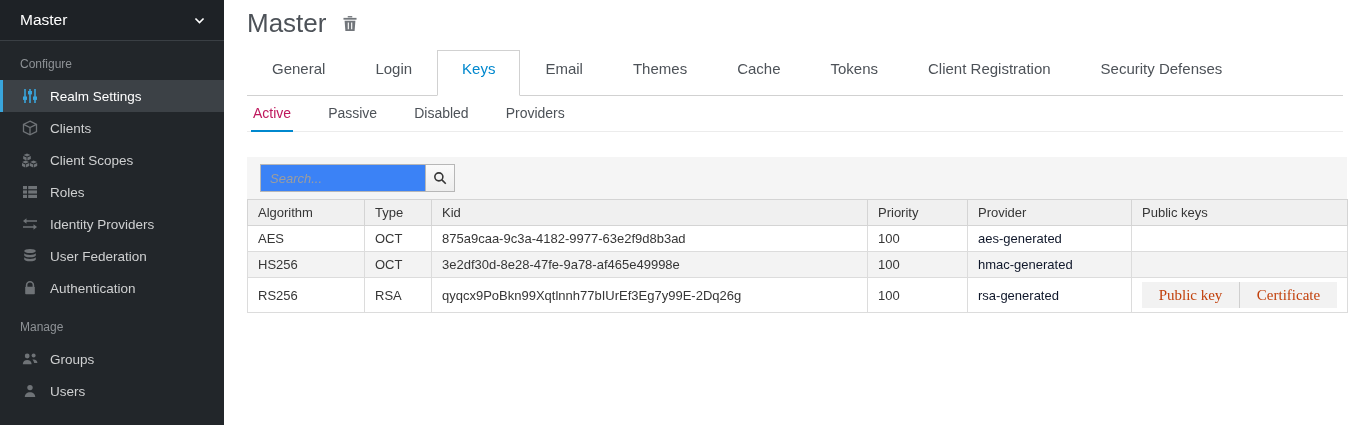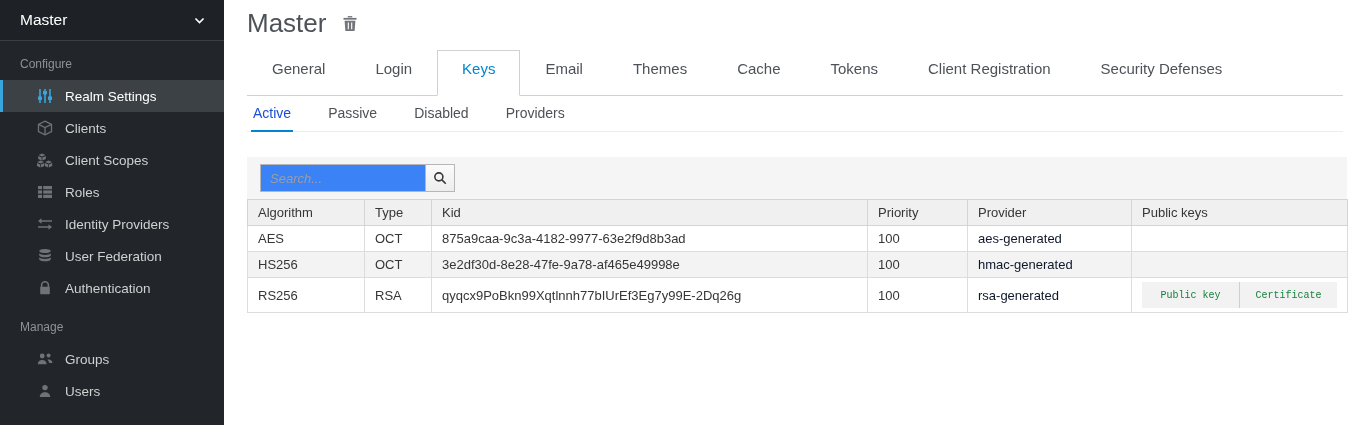--- a/index.html
+++ b/index.html
@@ -10,21 +10,21 @@
   
   .sidebar { position:absolute; left:0; top:0; bottom:0; width:224px;
     background:#22262a; z-index:5; }
   .realm-header { height:41px; background:#1e2226;
     border-bottom:1px solid #3a3f44; display:flex; align-items:center;
     justify-content:space-between; padding:0 18px 0 20px; cursor:pointer; }
   .realm-header .realm-name { color:#ffffff; font-size:15.5px; }
   .realm-header .chev { color:#ffffff; width:13px; height:13px; display:flex; }
   .section-label { color:#8e9296; font-size:12px; padding:16px 20px 9px; }
   .nav-item { display:flex; align-items:center; height:32px;
-    padding-left:33px; color:#cfd0d1; font-size:13.5px;
+    padding-left:18px; color:#cfd0d1; font-size:13.5px;
     border-left:3px solid transparent; cursor:pointer; }
   .nav-item .nav-ico { width:17px; height:16px; margin-right:12px;
     color:#6f7377; display:flex; align-items:center; justify-content:center;
     flex:0 0 auto; }
   .nav-item.active { background:#3c4146; border-left-color:#39a5dc; color:#ffffff; }
   .nav-item.active .nav-ico { color:#39a5dc; }
   .nav-item svg { width:16px; height:16px; }
 
   
   .main { position:absolute; left:224px; top:0; right:0; bottom:0;
@@ -38,21 +38,21 @@
   .tabs { display:flex; border-bottom:1px solid #d1d1d1; margin-top:11px; }
   .tab { padding:9px 24px 18px; font-size:15px; color:#4d5258; cursor:pointer;
     border:1px solid transparent; margin-bottom:-1px; white-space:nowrap; }
   .tab.active { color:#0088ce; background:#fff;
     border-color:#d1d1d1 #d1d1d1 #ffffff #d1d1d1; }
 
   .subtabs { display:flex; border-bottom:1px solid #ececec; padding-left:4px; }
   .subtab { margin-right:33px; padding:9px 2px 9px; font-size:14px;
     color:#4d5258; cursor:pointer; border-bottom:2px solid transparent;
     margin-bottom:-1px; }
-  .subtab.active { color:#1d4ed8; border-bottom-color:#0088ce; }
+  .subtab.active { color:#be185d; border-bottom-color:#0088ce; }
 
   .content { margin-top:25px; width:1100px; }
 
   .toolbar { background:#f5f5f5; padding:7px 13px; display:flex; align-items:center; }
   .search-input { width:166px; height:28px; border:1px solid #b7b7b7;
     padding:2px 9px; font-size:13px; color:#363636; background:#3b82f6;
     font-family:"Liberation Sans","DejaVu Sans",sans-serif; outline:none; }
   .search-input::placeholder { font-style:italic; color:#9d9d9d; }
   .search-btn { width:30px; height:28px; margin-left:-1px;
     background:linear-gradient(#fafafa,#ededed); border:1px solid #b7b7b7;
@@ -64,22 +64,22 @@
     font-size:13px; color:#363636; table-layout:fixed; }
   table.keys th { background:#f0f0f0; font-weight:400; text-align:left;
     padding:5px 10px; border:1px solid #d4d4d4; height:26px; font-size:13px; }
   table.keys td { padding:4px 10px; border:1px solid #dcdcdc; height:26px;
     overflow:hidden; white-space:nowrap; }
   table.keys tbody tr:nth-child(2n) td { background:#f3f3f3; }
   .provider-link { color:#0f172a; text-decoration:none; cursor:pointer; }
   td.pk-cell { padding:0; }
   .pk-wrap { display:flex; height:100%; }
   .pk-btn { flex:1; height:26px; background:#f2f2f2; border:none;
-    border-left:1px solid #cfcfcf; font-size:10px; color:#15803d;
-    cursor:pointer; font-family:Liberation Mono, monospace; }
+    border-left:1px solid #cfcfcf; font-size:15px; color:#c2410c;
+    cursor:pointer; font-family:Liberation Serif, serif; }
   .pk-btn:first-child { border-left:none; }
 </style>
 </head>
 <body>
 
 <nav class="sidebar">
   <div class="realm-header">
     <span class="realm-name">Master</span>
     <span class="chev">
       <svg viewBox="0 0 16 16" fill="none" stroke="currentColor" stroke-width="2">

